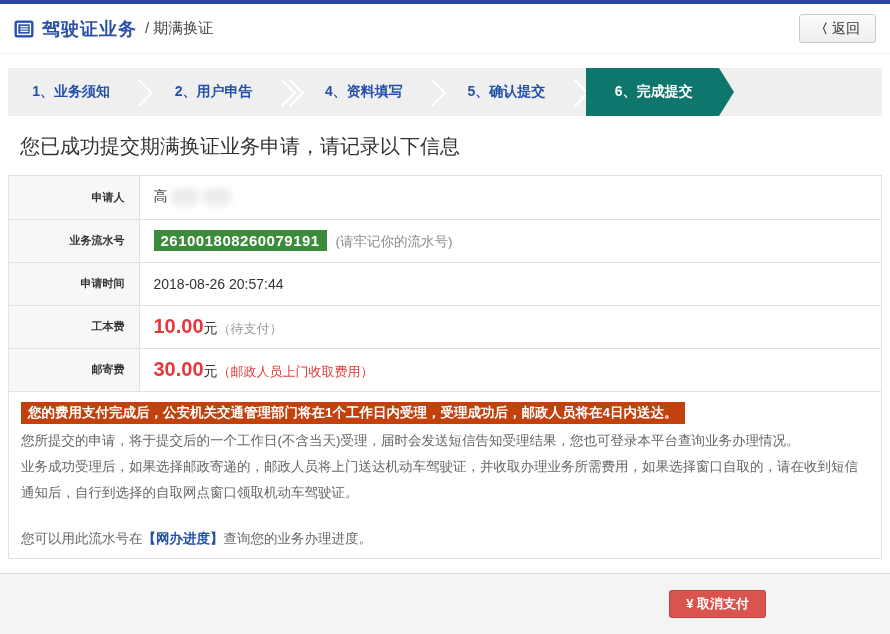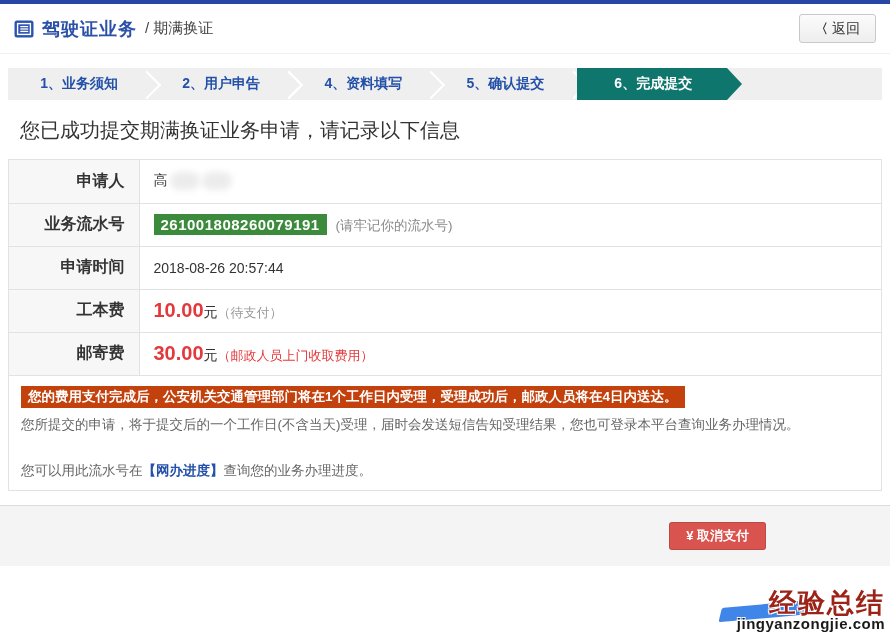--- a/index.html
+++ b/index.html
@@ -16,40 +16,40 @@
   .hdr-icon { display: inline-flex; margin-right: 8px; }
   .hdr-title { color: #2b50a8; font-size: 18px; font-weight: bold; letter-spacing: 1px; }
   .hdr-sub { color: #444; font-size: 15px; margin-left: 8px; }
   .back-btn { position: absolute; right: 14px; top: 10px; height: 29px; padding: 0 15px;
     background: linear-gradient(#fbfbfb, #eeeeee); border: 1px solid #c9c9c9; border-radius: 3px;
     font-size: 14px; color: #333; cursor: pointer; display: inline-flex; align-items: center; gap: 4px;
     font-family: inherit; }
   .back-chevron { font-size: 13px; font-weight: bold; color: #333; }
 
   
-  .steps { margin: 14px 8px 0; height: 32px; display: flex; align-items: stretch;
-    background: #efefef; }
+  .steps { margin: 14px 8px 0; height: 48px; display: flex; align-items: stretch;
+    background: #efefef; gap: 8px; }
   .step { flex: 1; display: flex; align-items: center; justify-content: center;
     color: #2350a8; font-size: 14px; font-weight: bold; cursor: default; }
   .sep { width: 0; position: relative; }
   .sep::before { content: ""; position: absolute; left: -13px; top: 50%; width: 18px; height: 18px;
     margin-top: -9px; transform: rotate(45deg); border-top: 2px solid #fff; border-right: 2px solid #fff; }
   .step.active { flex: 1.08; background: #0f766e; color: #fff; padding-right: 12px;
     clip-path: polygon(0 0, calc(100% - 15px) 0, 100% 50%, calc(100% - 15px) 100%, 0 100%); }
   .steps-filler { width: 140px; }
 
   
   .msg { margin: 8px 8px; padding: 9px 12px 7px; font-size: 20px; color: #333; }
 
   
   .infobox { margin: 0 8px; border: 1px solid #e2e2e2; }
   table.info { width: 100%; border-collapse: collapse; font-size: 14px; }
   table.info th { width: 130px; height: 43px; background: #f7f7f7; border-right: 1px solid #e2e2e2;
     border-bottom: 1px solid #e2e2e2; text-align: right; padding-right: 14px; font-weight: bold;
-    color: #333; font-size: 16px; }
+    color: #333; font-size: 11px; }
   table.info td { border-bottom: 1px solid #e2e2e2; padding-left: 14px; color: #333; }
   .redact { display: inline-block; width: 30px; height: 18px; background: #ececec;
     border-radius: 9px; filter: blur(3px); vertical-align: middle; margin-left: 2px; }
   .serial-badge { display: inline-block; background: #3c8b3c; color: #fff; font-weight: bold;
     font-size: 15px; padding: 2px 7px; letter-spacing: 0.5px; }
   .serial-note { color: #8a8a8a; font-size: 13.5px; margin-left: 5px; }
   .amount { color: #e4393c; font-weight: bold; font-size: 20px; }
   .unit { color: #333; font-size: 14px; }
   .fee-note-gray { color: #999; font-size: 13px; font-family: Liberation Serif, serif; }
   .fee-note-red { color: #e4393c; font-size: 13px; }
@@ -156,30 +156,26 @@
           <span class="amount">30.00</span><span class="unit">元</span><span class="fee-note-red">（邮政人员上门收取费用）</span>
         </td>
       </tr>
     </tbody>
       </table>
 
     <div class="notice">
       <span class="banner">您的费用支付完成后，公安机关交通管理部门将在1个工作日内受理，受理成功后，邮政人员将在4日内送达。</span>
       <div class="paras">
         <p>您所提交的申请，将于提交后的一个工作日(不含当天)受理，届时会发送短信告知受理结果，您也可登录本平台查询业务办理情况。</p>
+        <p>业务成功受理后，如果选择邮政寄递的，邮政人员将上门送达机动车驾驶证，并收取办理业务所需费用，如果选择窗口自取的，请在收到短信通知后，自行到选择的自取网点窗口领取机动车驾驶证。</p>
       </div>
       <div class="p3">
         <span>您可以用此流水号在</span><span class="progress-link">【网办进度】</span><span>查询您的业务办理进度。</span>
       </div>
     </div>
   </div>
 
   <div class="footer">
     <button class="btn btn-red">¥ 取消支付</button>
   </div>
 
-  <div class="watermark">
-    <div class="wm-swoosh"></div>
-    <div class="wm-title">经验总结</div>
-    <div class="wm-domain">jingyanzongjie.com</div>
-  </div>
 
 </div>
 
 </body></html>

